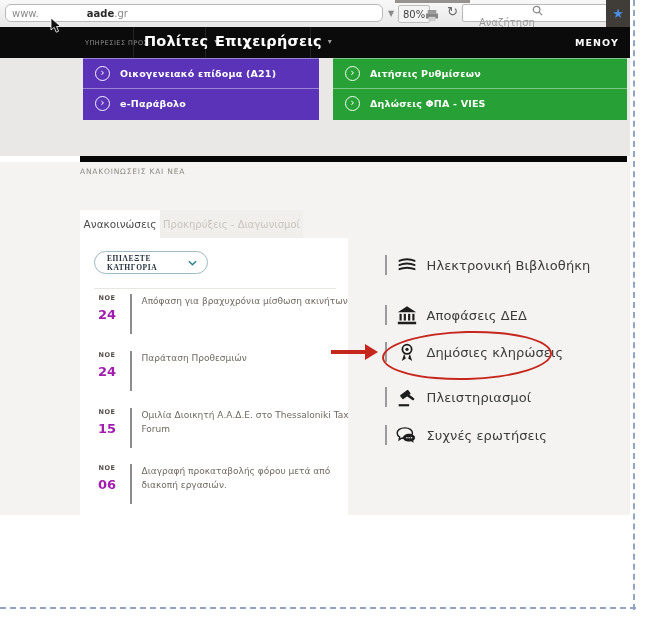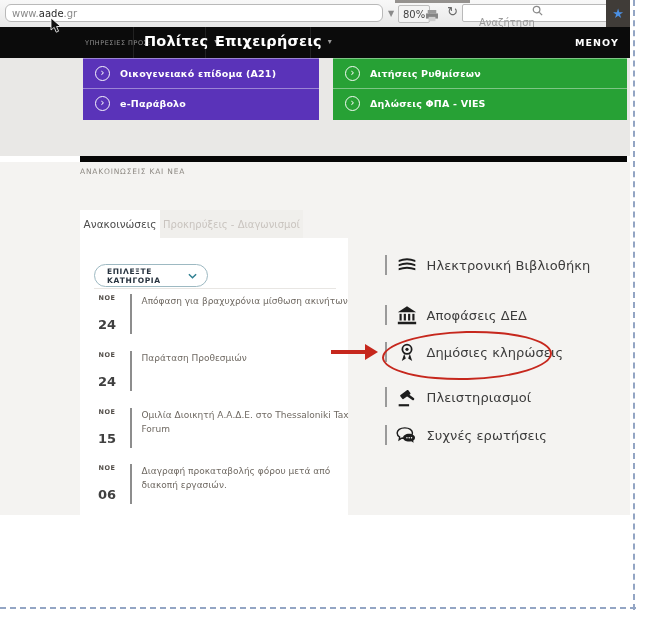--- a/index.html
+++ b/index.html
@@ -6,21 +6,21 @@
   body{font-family:"DejaVu Sans","Liberation Sans",sans-serif;}
   #canvas{position:relative;width:653px;height:619px;background:#fff;overflow:hidden;}
 
   
   .dash-right{position:absolute;left:633px;top:0;height:610px;width:0;border-right:2px dashed #93a5c4;}
   .dash-bottom{position:absolute;left:0;top:607px;width:636px;height:0;border-top:2px dashed #93a5c4;}
 
   
   .toolbar{position:absolute;left:0;top:0;width:630px;height:27px;background:linear-gradient(#f8f8f8,#e8e8e8);border-bottom:1px solid #c6c6c6;}
   .urlbar{position:absolute;left:5px;top:4px;width:378px;height:18px;background:#fff;border:1px solid #b9b9b9;border-radius:6px;display:flex;align-items:center;padding-left:6px;font-size:10px;color:#8a8a8a;box-sizing:border-box;}
-  .urlbar .domain{font-weight:normal;color:#2b2b2b;}
+  .urlbar .domain{font-weight:bold;color:#2b2b2b;margin-left:48px;}
   .url-drop{position:absolute;left:388px;top:9px;font-size:8px;color:#8a8a8a;}
   .zoom-chip{position:absolute;left:398px;top:5px;height:16px;padding:0 4px;border:1px solid #bdbdbd;background:#f4f4f4;border-radius:2px;font-size:10px;color:#444;display:flex;align-items:center;}
   .printer-btn{position:absolute;left:425px;top:7px;}
   .reload-btn{position:absolute;left:447px;top:4px;font-size:13px;color:#6a6a6a;}
   .searchbox{position:absolute;left:462px;top:4px;width:150px;height:18px;background:#fff;border:1px solid #b9b9b9;border-radius:2px;display:flex;align-items:center;box-sizing:border-box;padding-left:4px;flex-direction:column;}
   .searchbox input{border:none;outline:none;width:120px;font-size:10px;color:#444;background:transparent;font-family:inherit;}
   .searchbox input::placeholder{color:#9b9b9b;}
   .dark-chip{position:absolute;left:606px;top:0;width:24px;height:27px;background:#403c38;display:flex;align-items:center;justify-content:center;}
   .star{color:#4b8fe2;font-size:13px;}
   .smudge{position:absolute;left:395px;top:0;width:75px;height:3px;background:rgba(70,64,58,.55);}
@@ -47,28 +47,28 @@
   
   .black-bar{position:absolute;left:80px;top:156px;width:547px;height:6px;background:#060606;}
   .section-bg{position:absolute;left:0;top:162px;width:630px;height:353px;background:#f4f3f1;}
   .section-heading{position:absolute;left:80px;top:167px;font-size:7.5px;color:#8d8983;letter-spacing:.8px;}
 
   
   .tab{position:absolute;top:210px;height:28px;display:flex;align-items:center;justify-content:center;cursor:pointer;box-sizing:border-box;}
   .tab-active{left:80px;width:80px;background:#fff;color:#4c4c4c;font-size:10.5px;}
   .tab-inactive{left:160px;width:143px;background:#f0efec;color:#c9c4bf;font-size:10px;}
   .card{position:absolute;left:80px;top:238px;width:268px;height:277px;background:#fff;}
-  .pill{position:absolute;left:94px;top:264px;width:114px;height:23px;border:1px solid #9db9c2;border-radius:12px;display:flex;align-items:center;justify-content:space-between;padding:0 10px 0 12px;box-sizing:border-box;cursor:pointer;background:#fff;}
+  .pill{position:absolute;left:94px;top:251px;width:114px;height:23px;border:1px solid #9db9c2;border-radius:12px;display:flex;align-items:center;justify-content:space-between;padding:0 10px 0 12px;box-sizing:border-box;cursor:pointer;background:#fff;font-family:Liberation Serif, serif;}
   .pill-label{font-size:7.5px;font-weight:bold;color:#26323e;letter-spacing:.6px;}
   .list-divider{position:absolute;left:94px;top:288px;width:242px;height:1px;background:#e8e6e3;}
 
   .news-row{position:absolute;left:94px;display:flex;}
   .date-col{width:26px;text-align:center;flex:0 0 auto;}
   .date-month{font-size:6.5px;font-weight:bold;color:#55504b;letter-spacing:.5px;}
-  .date-day{font-size:13px;font-weight:bold;color:#404040;margin-top:15px;}
+  .date-day{font-size:13px;font-weight:bold;color:#a21caf;margin-top:5px;}
   .vline{width:1.5px;height:40px;background:#8d8d8d;margin:0 10px;flex:0 0 auto;}
   .news-title{width:212px;font-size:9px;line-height:1.55;color:#6f6962;padding-top:1px;cursor:pointer;}
 
   
   .qlink{position:absolute;left:385px;display:flex;align-items:center;height:24px;cursor:pointer;}
   .qbar{width:1.5px;height:20px;background:#9a9a9a;flex:0 0 auto;}
   .qicon{width:22px;margin-left:9px;display:flex;align-items:center;justify-content:center;flex:0 0 auto;}
   .qlabel{margin-left:9px;font-size:13px;color:#3c3c3c;font-weight:500;letter-spacing:.1px;white-space:nowrap;}
 
   

